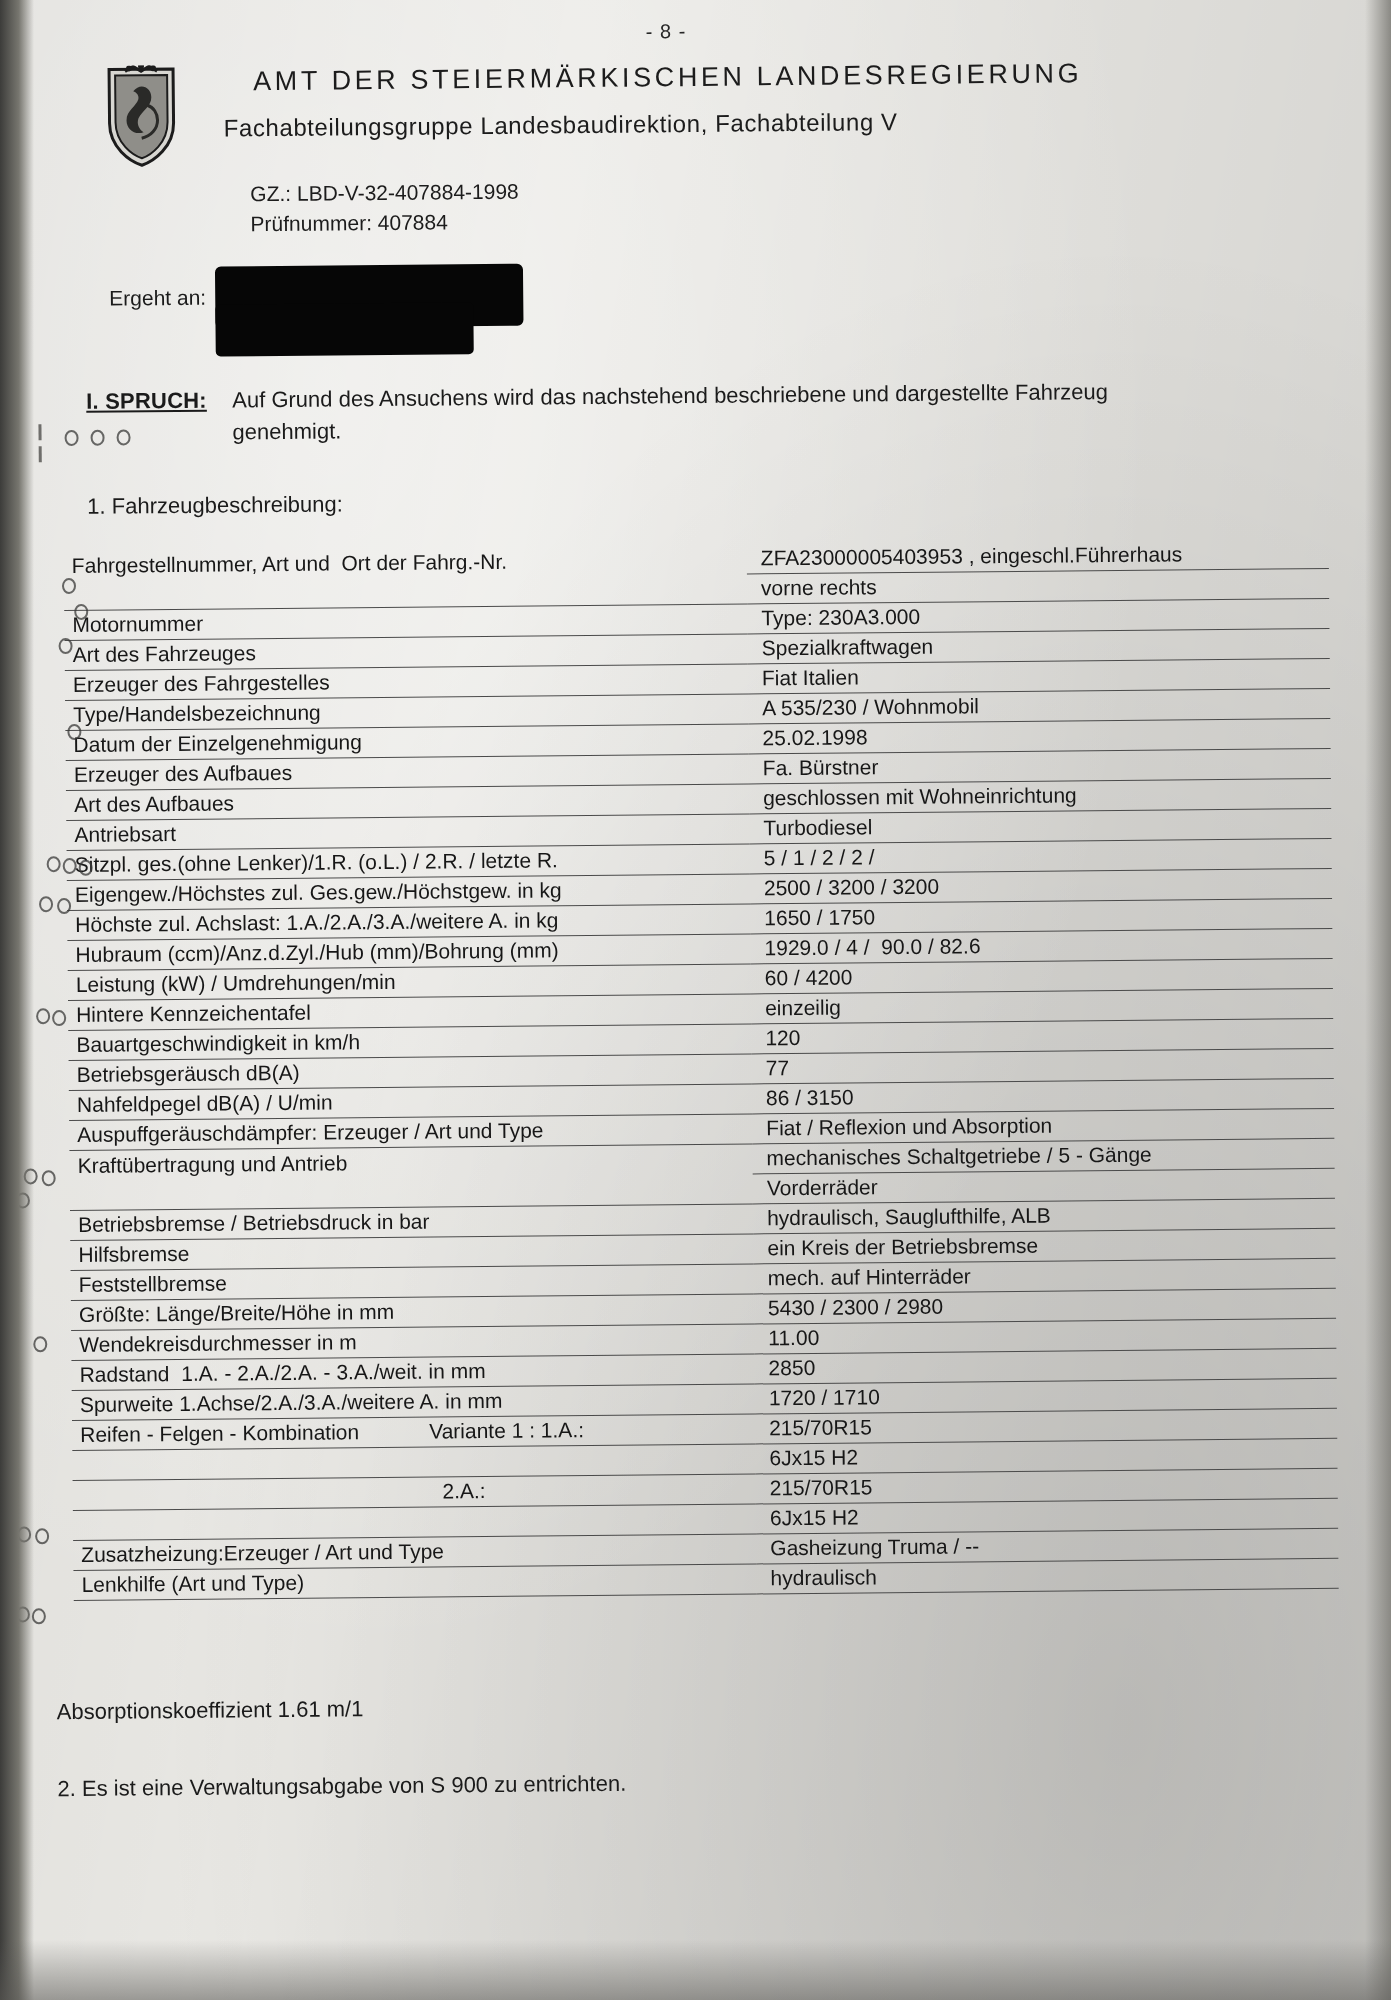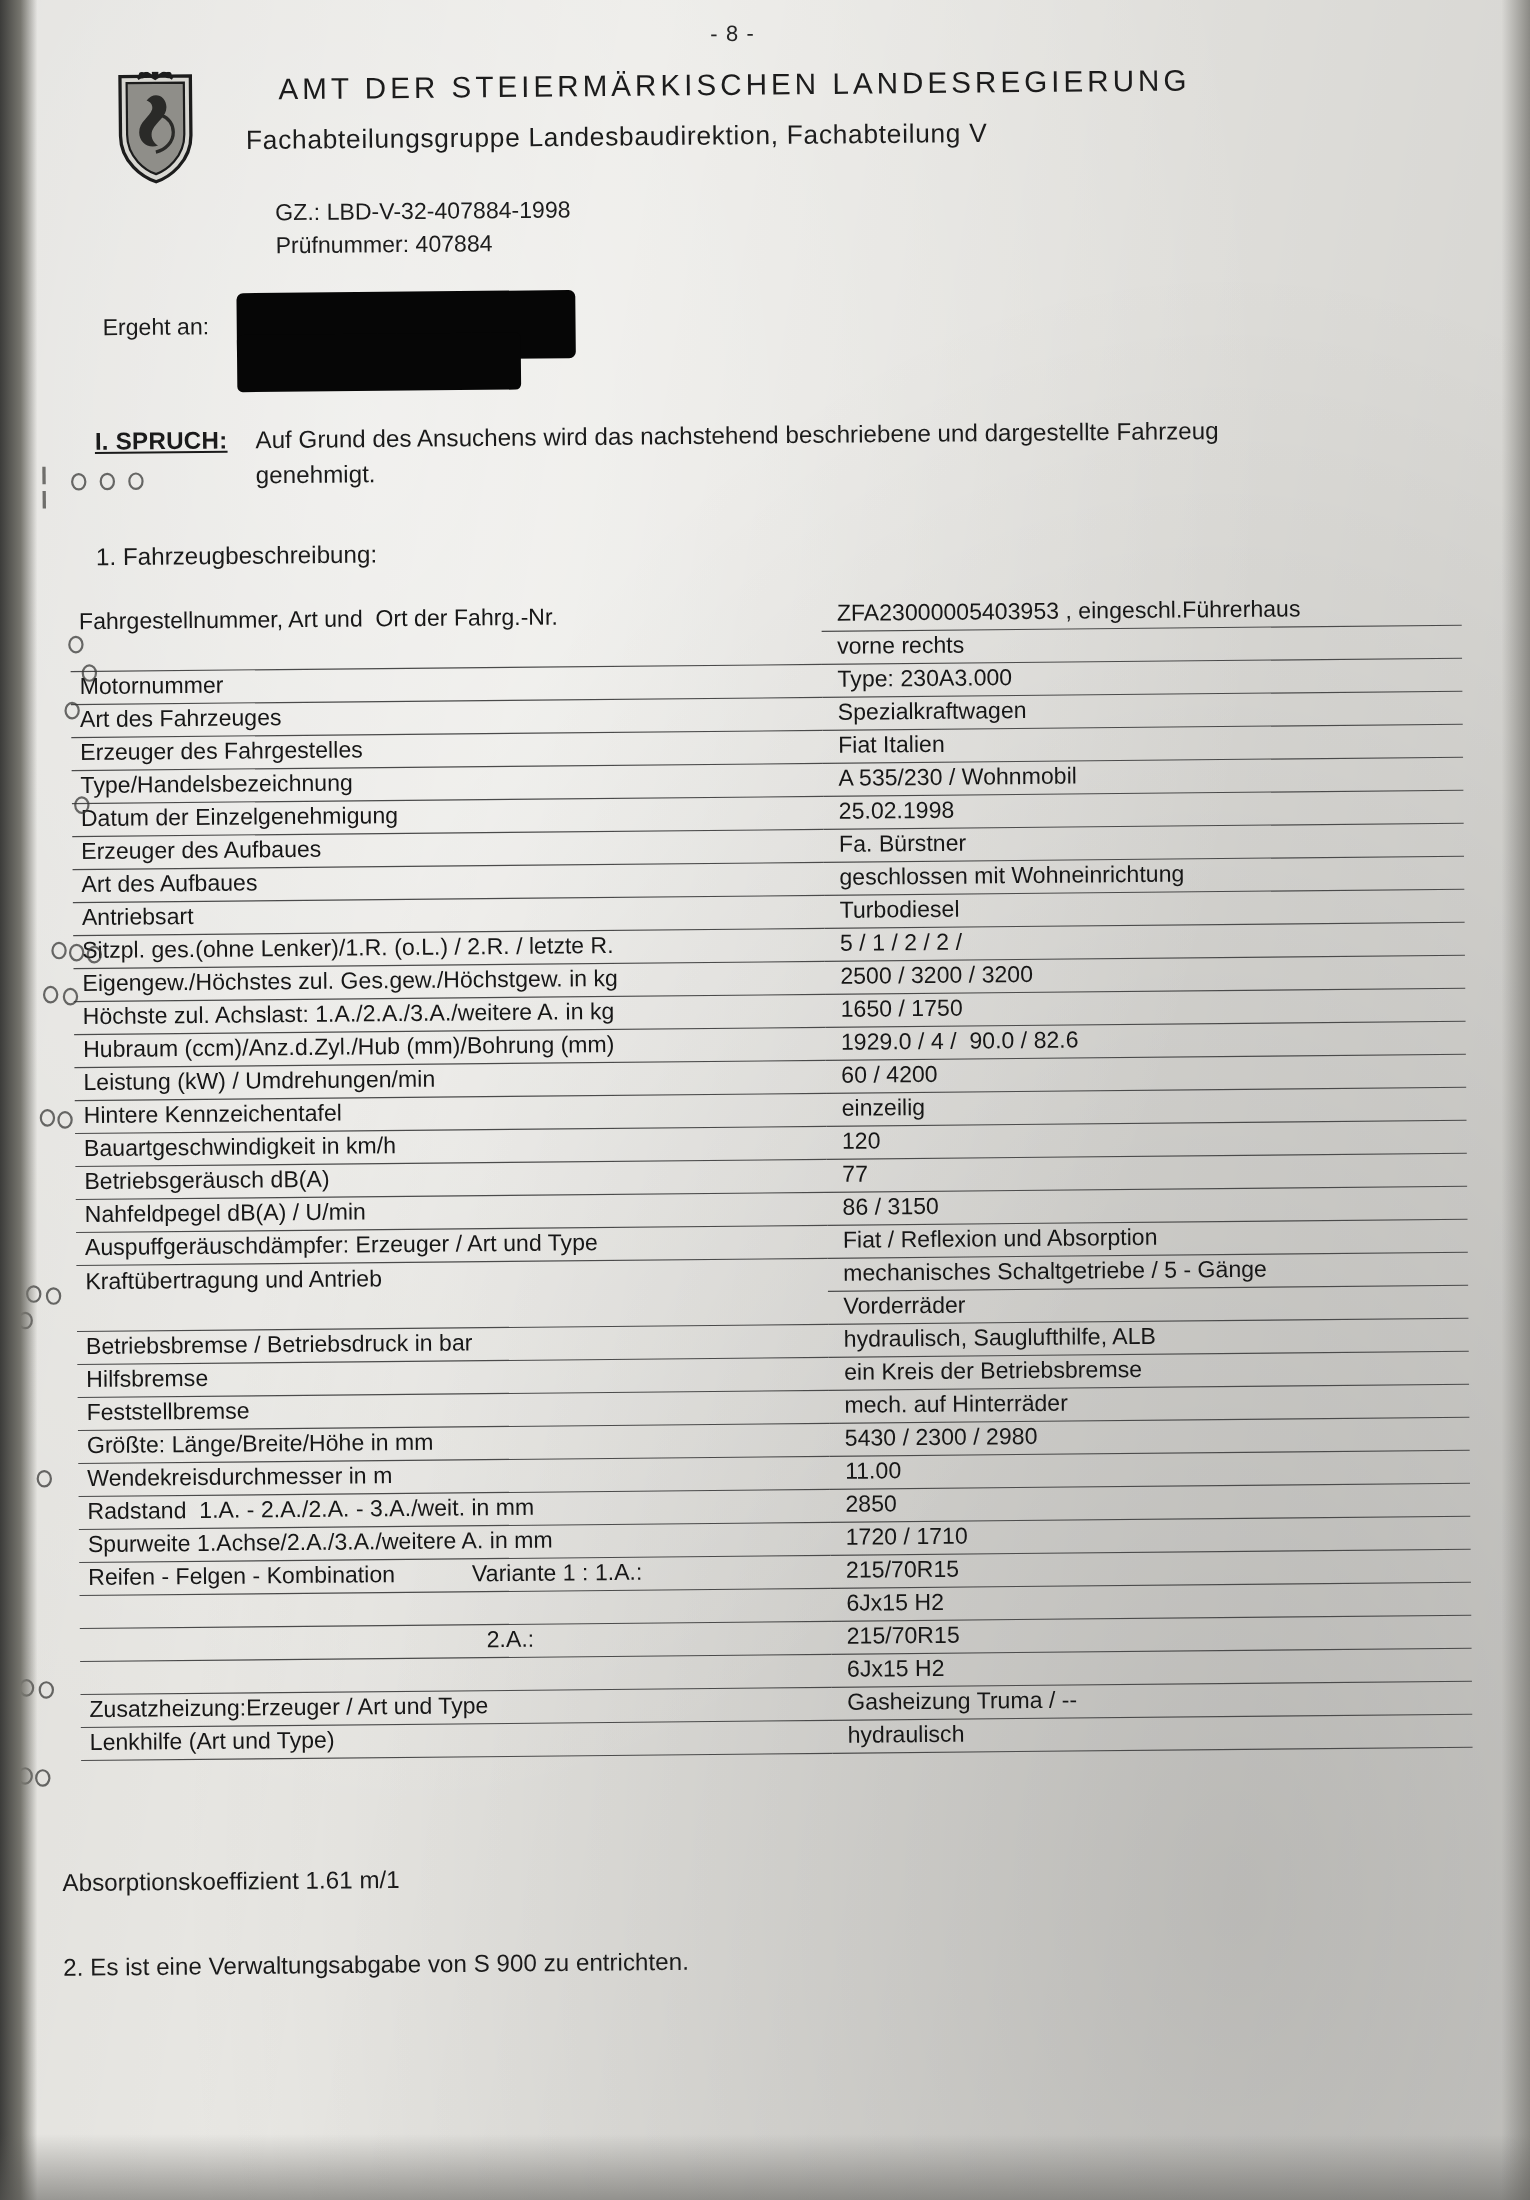--- a/index.html
+++ b/index.html
@@ -107,21 +107,21 @@
     left: 258px; top: 178px;
     font-size: 21px;
     color: #1c1c1c;
   }
   #pruef-line {
     left: 258px; top: 208px;
     font-size: 21px;
     color: #1c1c1c;
   }
   #ergeht-label {
-    left: 100px; top: 281px;
+    left: 116px; top: 281px;
     font-size: 21px;
   }
 
   
   #redaction {
     position: absolute;
     left: 222px; top: 262px;
     width: 308px; height: 62px;
     background: #060606;
     border-radius: 6px;

